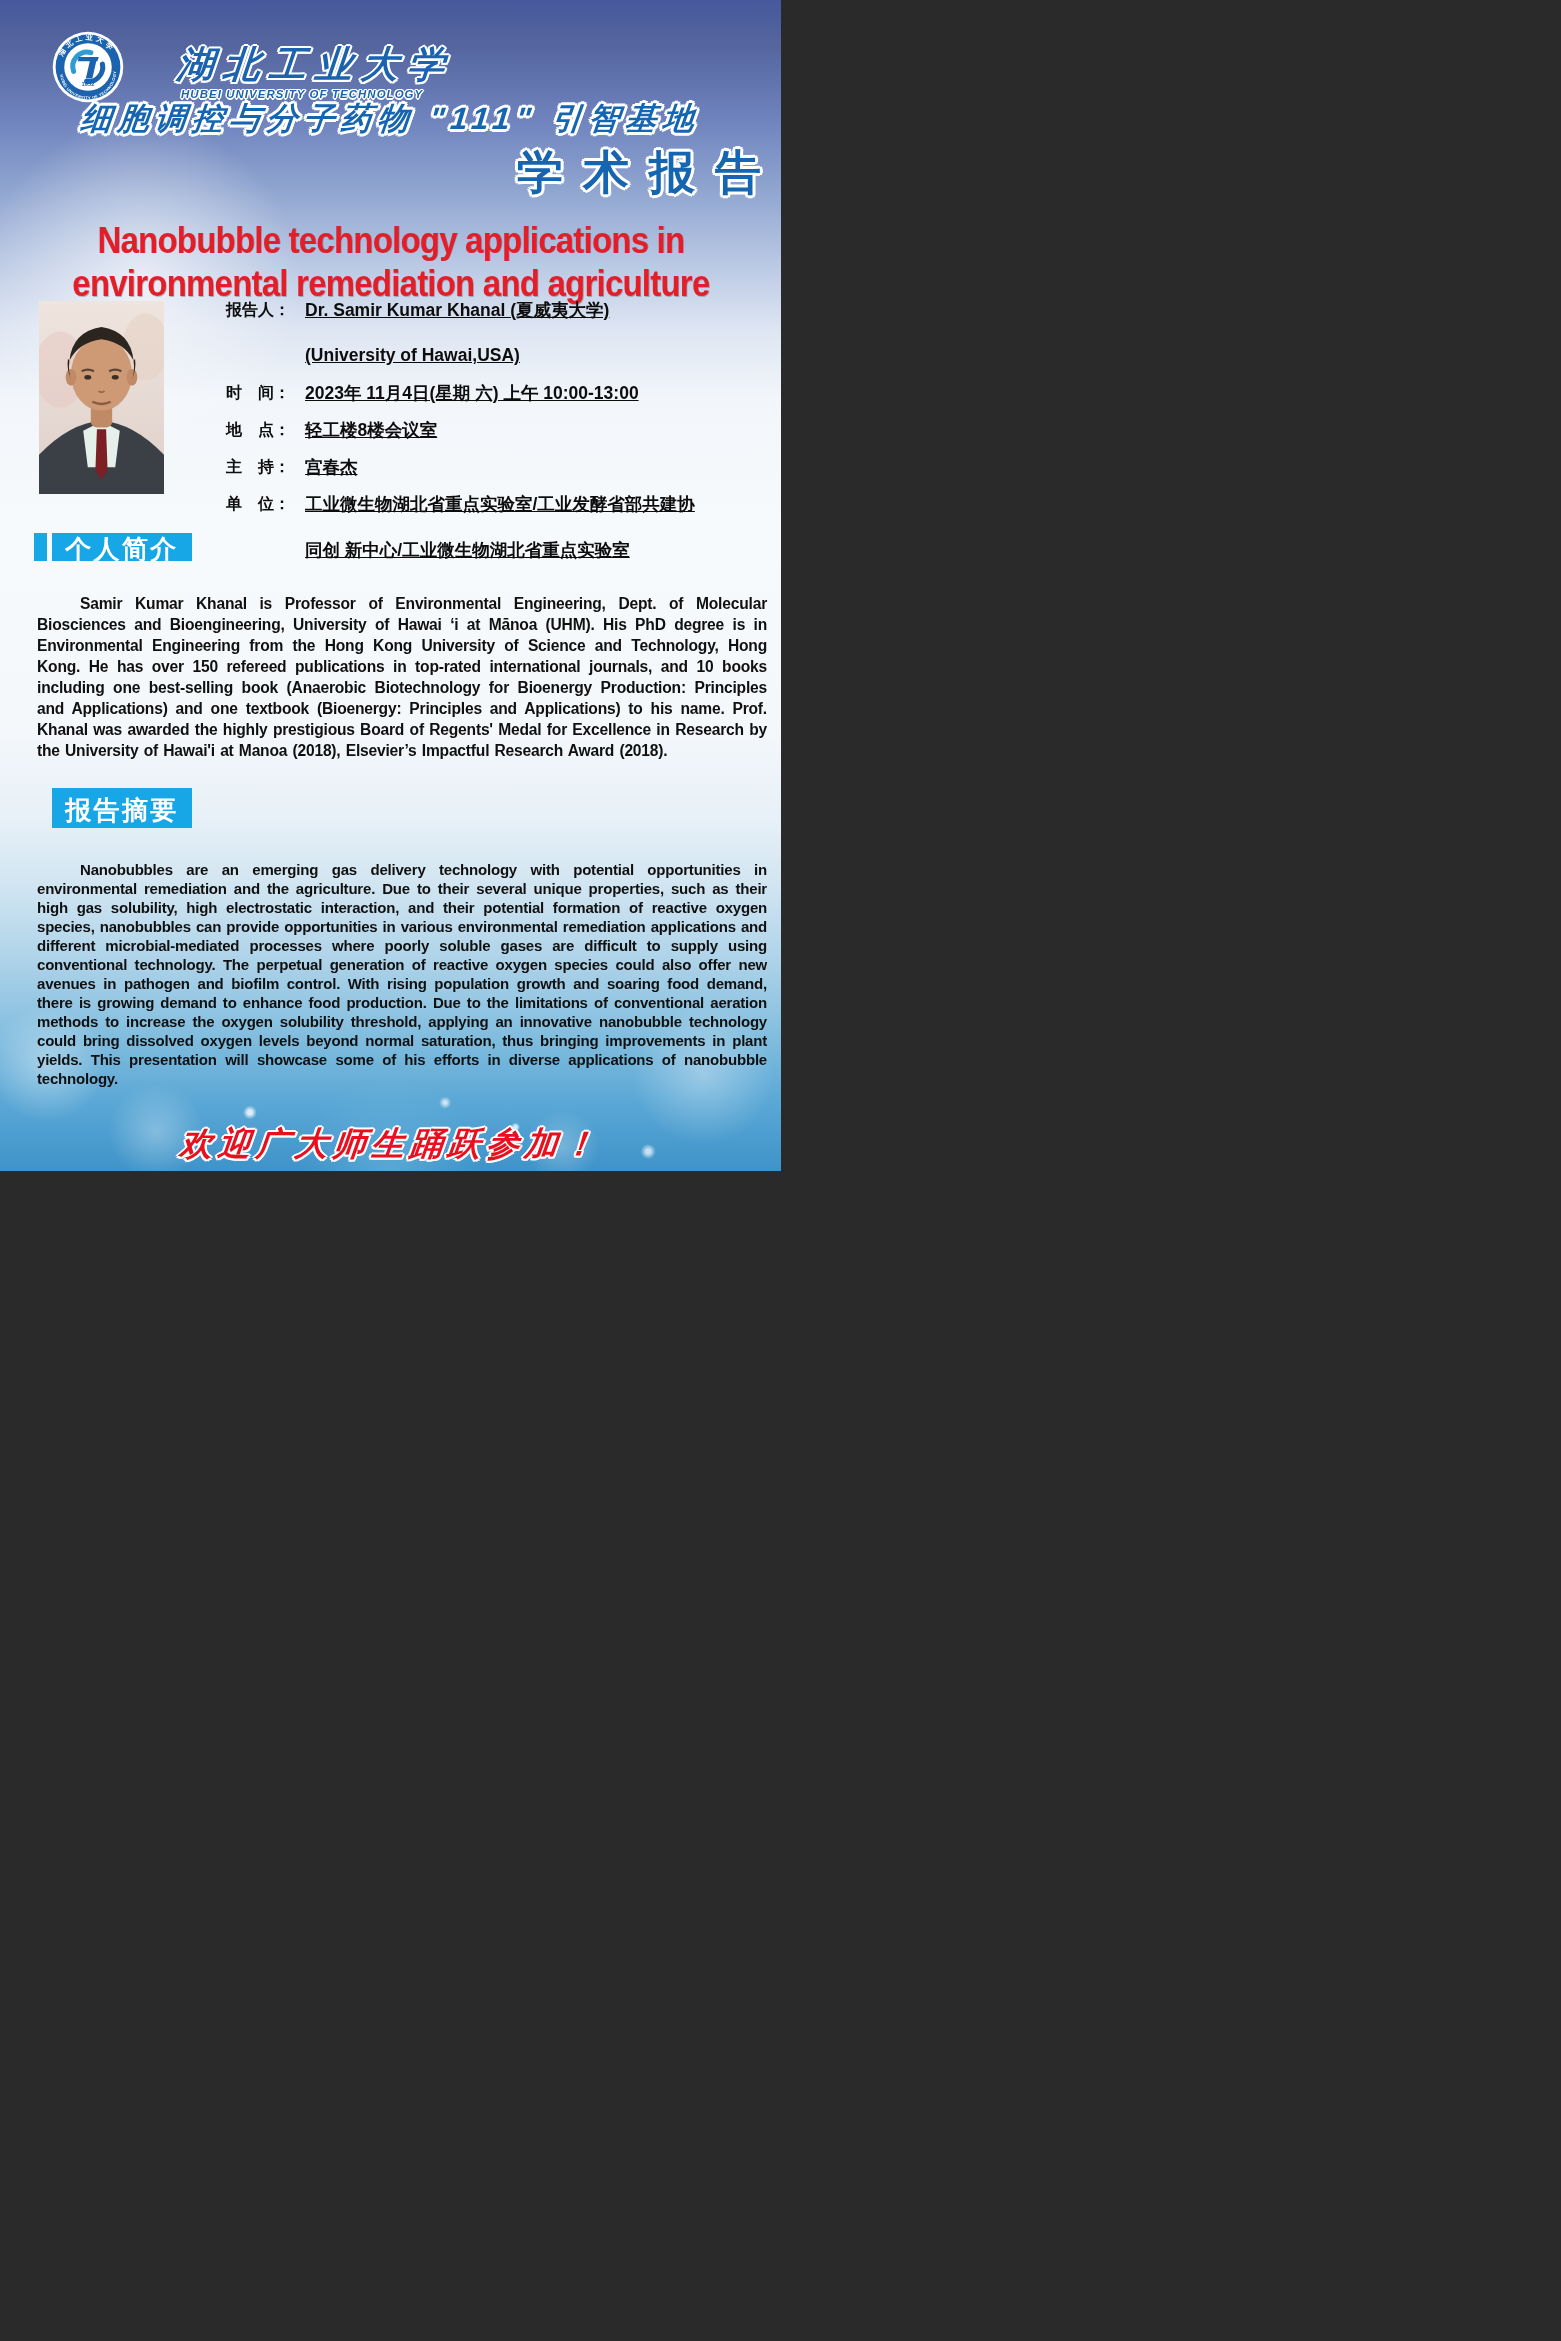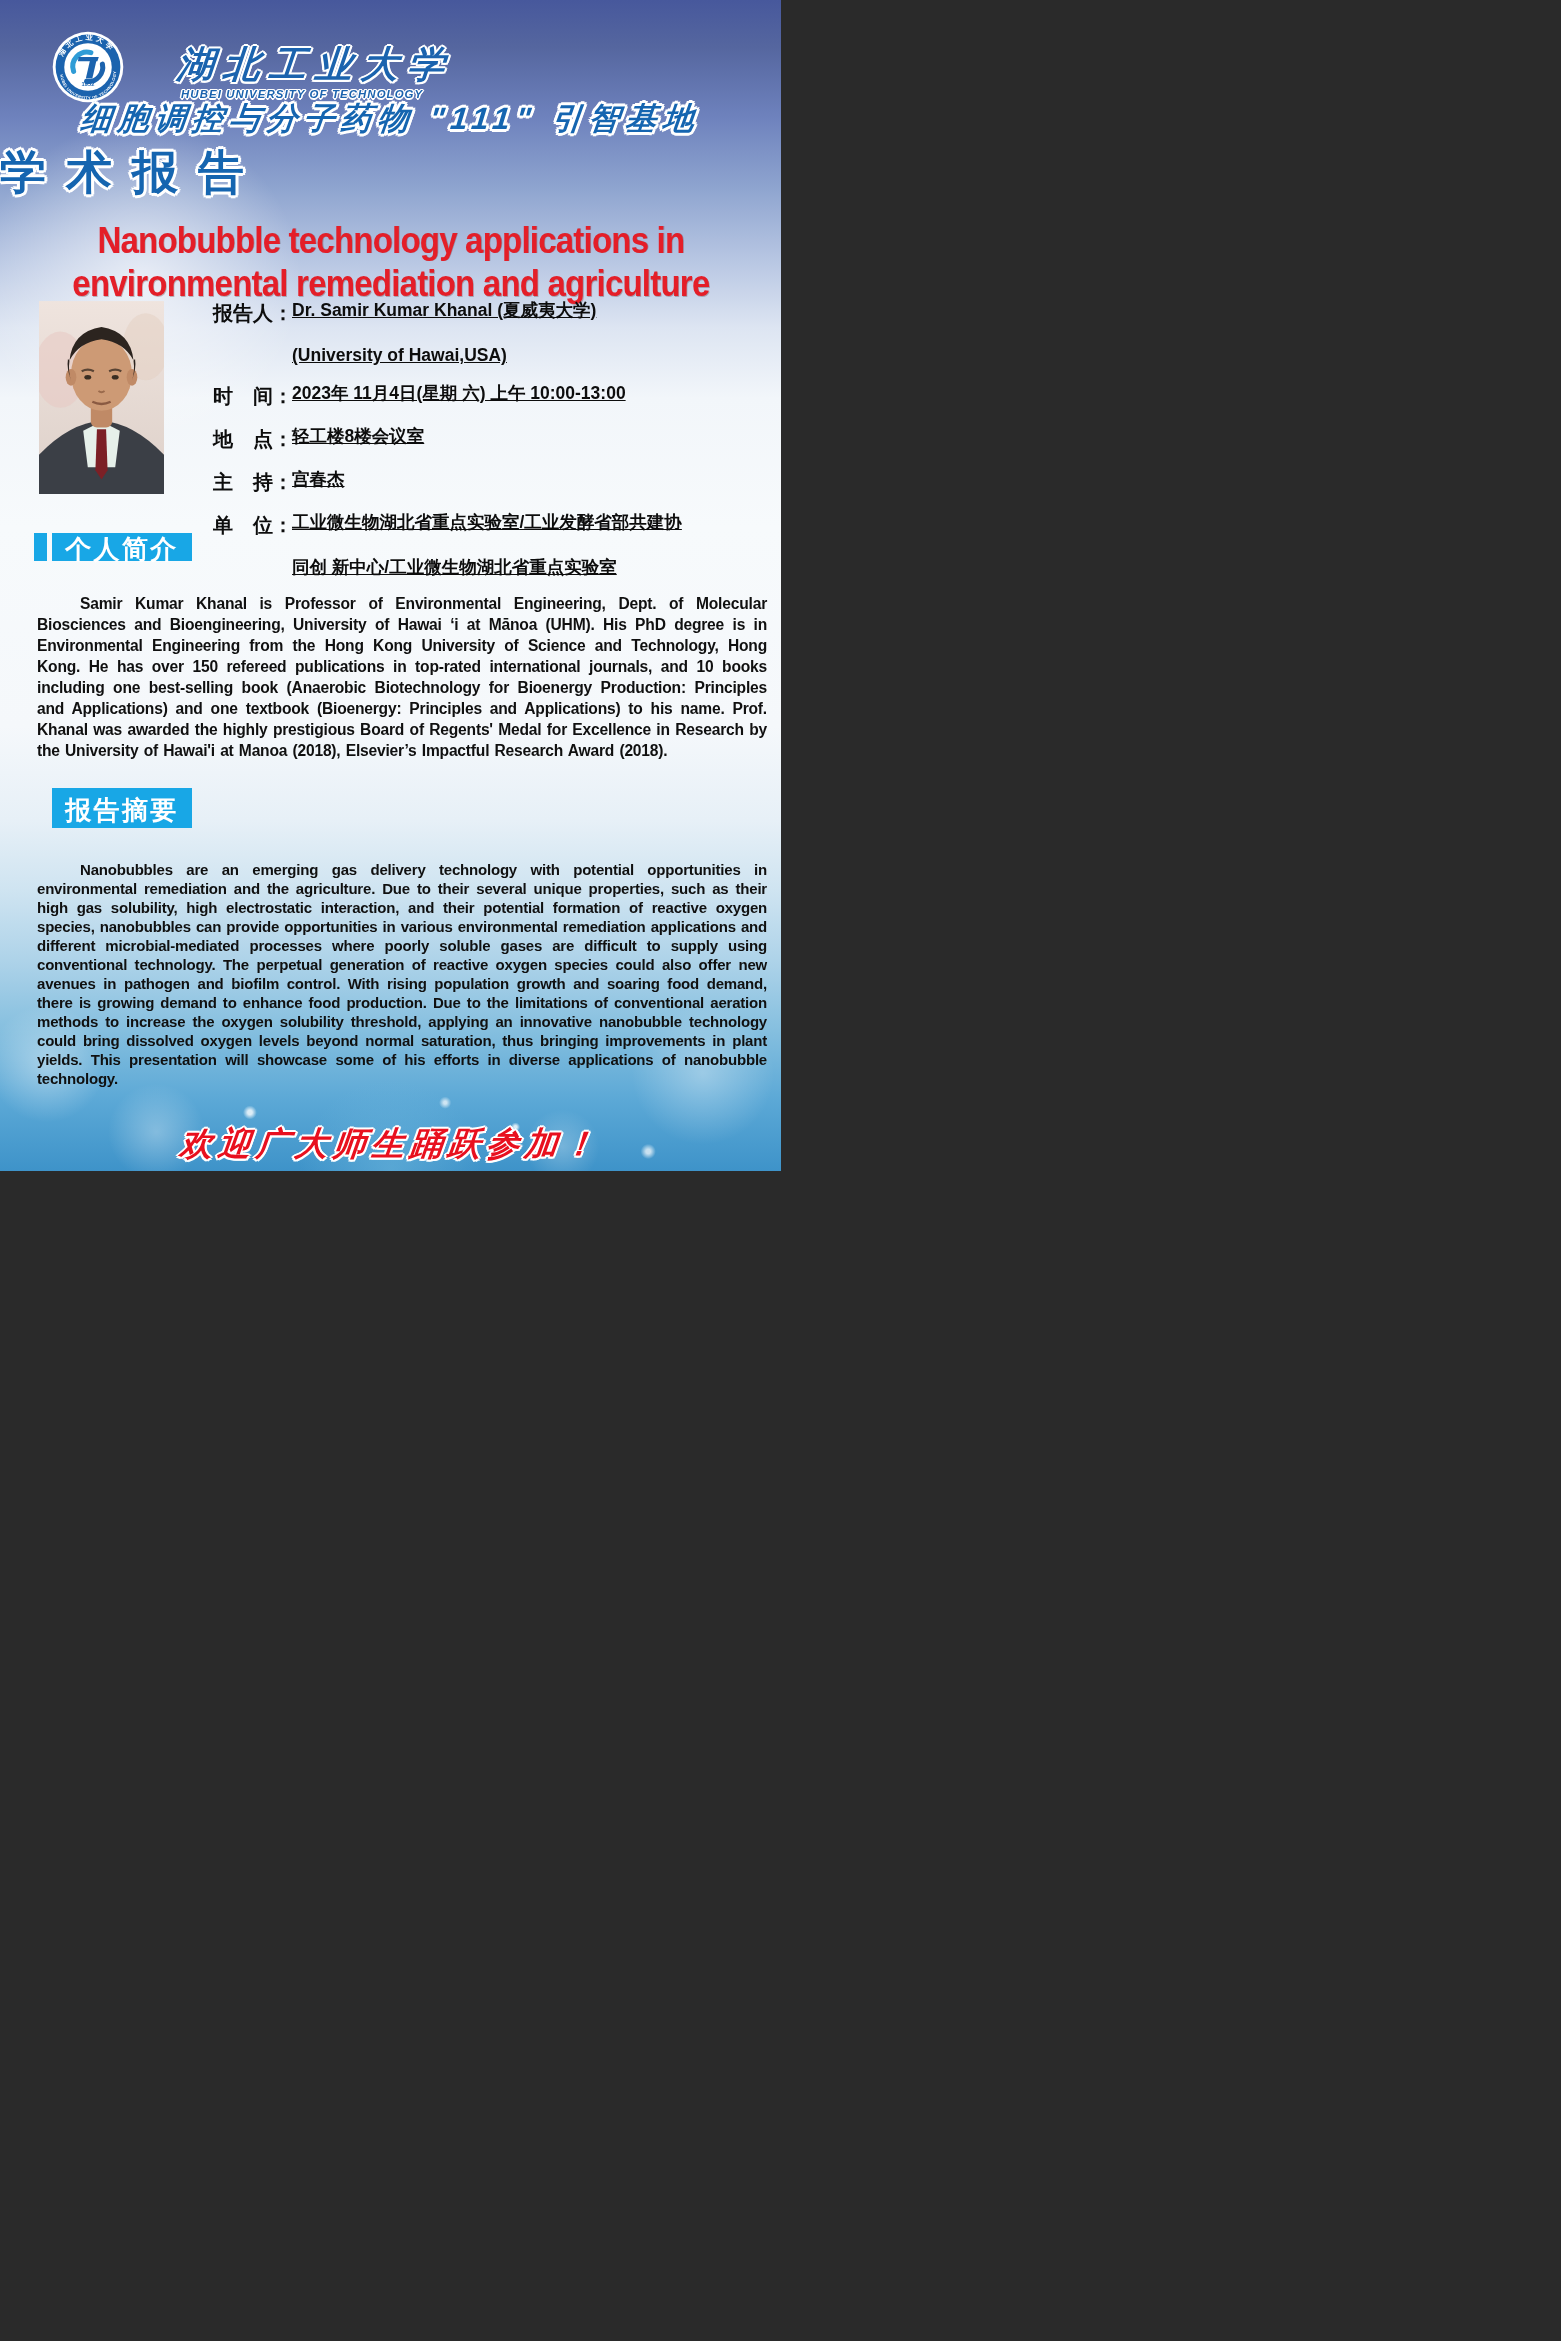--- a/index.html
+++ b/index.html
@@ -47,36 +47,36 @@
     letter-spacing:1.1px; white-space:nowrap;
     text-shadow:1.5px 0 #fff,-1.5px 0 #fff,0 1.5px #fff,0 -1.5px #fff,0.8px 0.8px #fff,-0.8px -0.8px #fff,0.8px -0.8px #fff,-0.8px 0.8px #fff;
   }
 
   .banner-base {
     position:absolute; left:0; right:0; top:98px; text-align:center;
     font-size:31px; font-weight:bold; font-style:italic; color:#1565b0;
     letter-spacing:6.1px; transform:skewX(-6deg); white-space:nowrap;
   }
   .banner-report {
-    position:absolute; left:0; right:0; top:142px; text-align:left;
+    position:absolute; left:0; right:0; top:142px; text-align:right;
     font-size:46px; font-weight:bold; color:#1565b0; letter-spacing:20px;
   }
 
   .main-title {
     position:absolute; left:7.6px; right:7.6px; top:195px; text-align:center;
     font-size:34px; line-height:1.18; font-weight:800; color:#e41e28;
     letter-spacing:-0.8px; transform:scale(.97,1.08); transform-origin:50% 0;
     text-shadow:0.8px 0.8px 0 rgba(60,0,0,.25);
   }
 
   .photo { position:absolute; left:39px; top:301px; width:125px; height:193px; }
 
   .fields { position:absolute; left:213px; top:300px; width:534px; color:#0d0d0d; }
   .row { display:flex; margin-bottom:16px; }
-  .row .lbl { width:79px; flex:0 0 79px; font-size:20px; font-weight:bold; white-space:nowrap; }
+  .row .lbl { width:79px; flex:0 0 79px; font-size:16px; font-weight:bold; white-space:nowrap;margin-left:13px; }
   .row .val { flex:1; font-size:17.5px; font-weight:bold; line-height:21.3px;text-decoration:underline; }
   .val .l2 { margin-top:24px; }
 
   .sec-h { position:absolute; left:34px; display:flex; height:28px; }
   .sec-h .bar { width:13px; background:#18a7e6; margin-right:5.3px; }
   .sec-h .box {
     background:#18a7e6; color:#fff; font-size:26px; font-weight:bold;
     padding:4.6px 13px 0; letter-spacing:2.3px; display:flex; align-items:center;
   }
   .bio-h { top:533px; }

